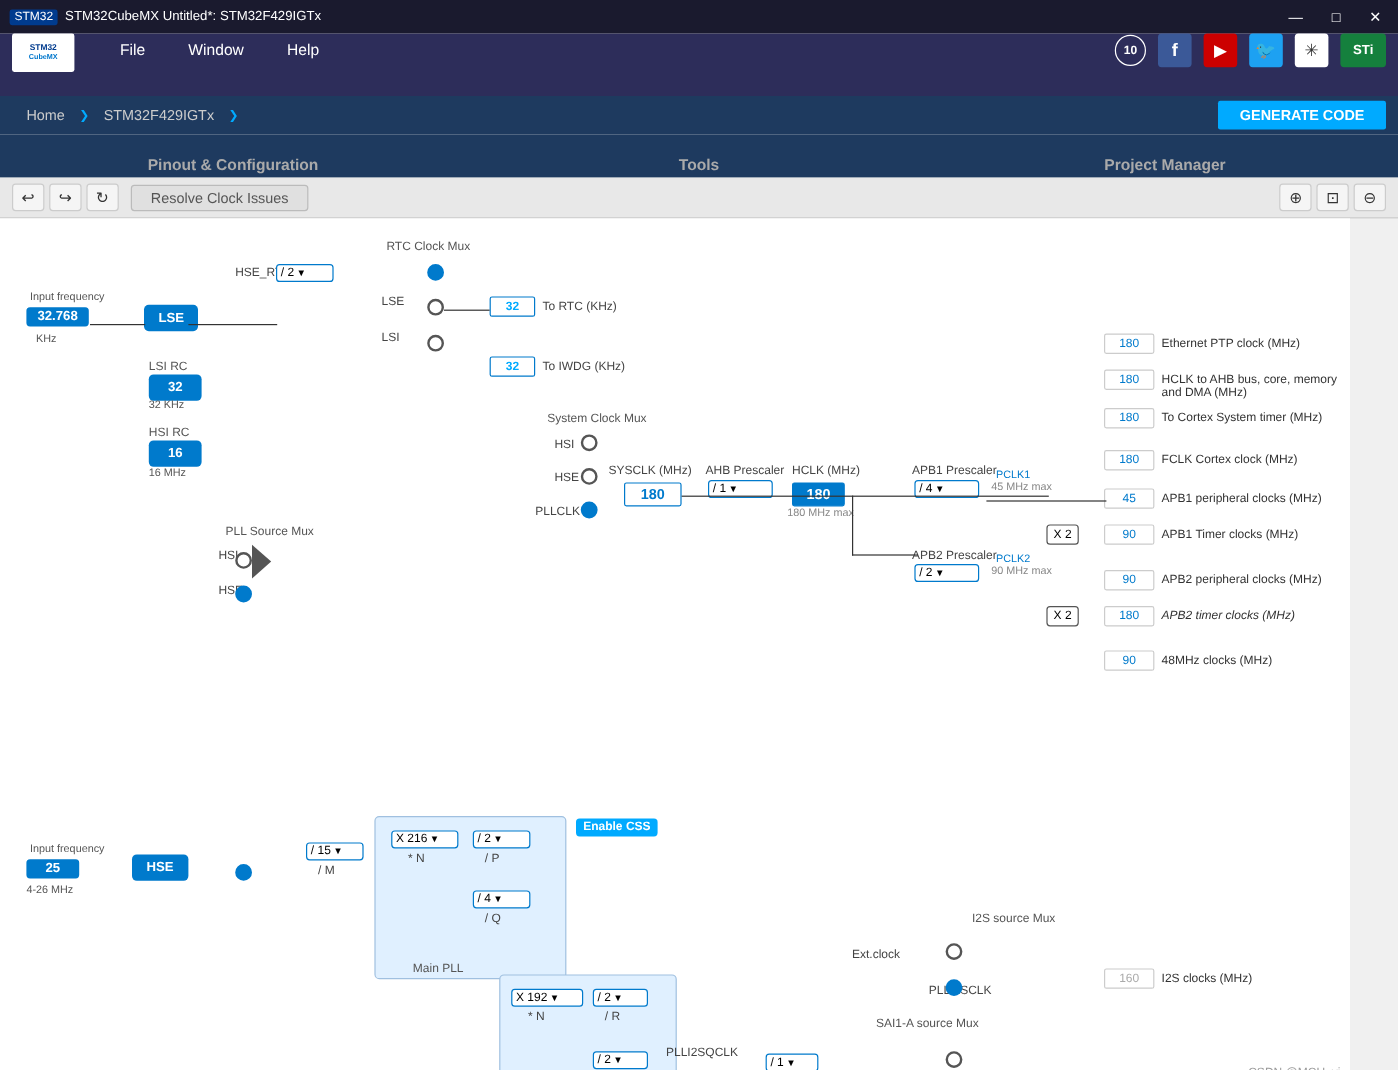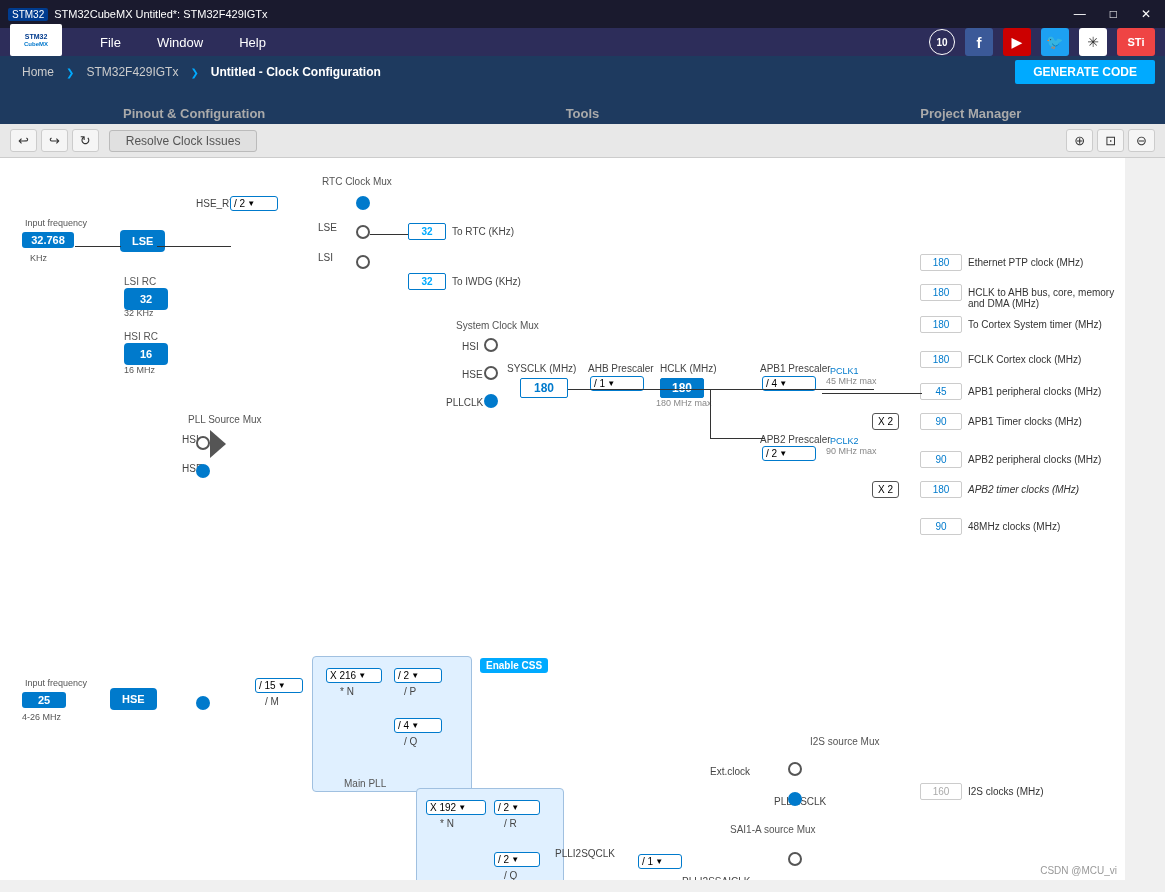--- a/index.html
+++ b/index.html
@@ -5,21 +5,21 @@
     * { margin: 0; padding: 0; box-sizing: border-box; }
     body { font-family: 'Segoe UI', Arial, sans-serif; font-size: 11px; background: #f0f0f0; width: 1165px; height: 892px; overflow: hidden; }
 
     
     #title-bar { display: flex; align-items: center; justify-content: space-between; background: #1a1a2e; color: white; height: 28px; padding: 0 8px; font-size: 11px; }
     #title-bar-left { display: flex; align-items: center; gap: 6px; }
     #title-bar-right { display: flex; align-items: center; gap: 12px; }
     .win-btn { cursor: pointer; color: white; font-size: 12px; padding: 2px 6px; }
 
     
-    #menu-bar { display: flex; align-items: flex-end; background: #2d2d5a; height: 28px; padding: 0 10px; }
+    #menu-bar { display: flex; align-items: flex-start; background: #2d2d5a; height: 52px; padding: 0 10px; }
     #logo-area { display: flex; align-items: center; margin-right: 20px; }
     #logo-box { background: white; width: 52px; height: 32px; display: flex; align-items: center; justify-content: center; font-size: 8px; font-weight: bold; color: #003b8e; border-radius: 2px; }
     .menu-item { color: white; font-size: 13px; padding: 6px 18px; cursor: pointer; }
     #menu-icons { margin-left: auto; display: flex; align-items: center; gap: 10px; }
 
     
     #nav-bar { display: flex; align-items: center; background: #1e3a5f; height: 32px; padding: 0 10px; gap: 0; }
     .nav-item { color: #ccc; font-size: 12px; padding: 4px 12px; cursor: pointer; display: flex; align-items: center; gap: 6px; }
     .nav-item.active { color: white; font-weight: bold; }
     .nav-arrow { color: #00aaff; font-size: 10px; }
@@ -88,30 +88,29 @@
   </div>
   <span class="menu-item">File</span>
   <span class="menu-item">Window</span>
   <span class="menu-item">Help</span>
   <div id="menu-icons">
     <span style="border:1px solid #ffffff;border-radius:50%;width:26px;height:26px;display:flex;align-items:center;justify-content:center;color:white;font-size:10px;font-weight:bold;">10</span>
     <span style="background:#3b5998;border-radius:3px;width:28px;height:28px;display:flex;align-items:center;justify-content:center;color:white;font-size:15px;font-weight:bold;">f</span>
     <span style="background:#cc0000;border-radius:3px;width:28px;height:28px;display:flex;align-items:center;justify-content:center;color:white;font-size:14px;">▶</span>
     <span style="background:#1da1f2;border-radius:3px;width:28px;height:28px;display:flex;align-items:center;justify-content:center;color:white;font-size:14px;">🐦</span>
     <span style="background:white;border-radius:3px;width:28px;height:28px;display:flex;align-items:center;justify-content:center;color:#333;font-size:14px;">✳</span>
-    <span style="background:#ef4444;border-radius:3px;width:38px;height:28px;display:flex;align-items:center;justify-content:center;color:white;font-size:11px;font-weight:bold;">STi</span>
+    <span style="background:#15803d;border-radius:3px;width:38px;height:28px;display:flex;align-items:center;justify-content:center;color:white;font-size:11px;font-weight:bold;">STi</span>
   </div>
 </div>
 
 <div id="nav-bar">
   <span class="nav-item">Home</span>
   <span class="nav-arrow">❯</span>
   <span class="nav-item">STM32F429IGTx</span>
   <span class="nav-arrow">❯</span>
-  <span class="nav-item active">Untitled - Clock Configuration</span>
   <button id="gen-code-btn">GENERATE CODE</button>
 </div>
 
 <div id="tab-bar">
   <div class="tab">Pinout &amp; Configuration</div>
   <div class="tab">Tools</div>
   <div class="tab">Project Manager</div>
 </div>
 
 <div id="toolbar">

